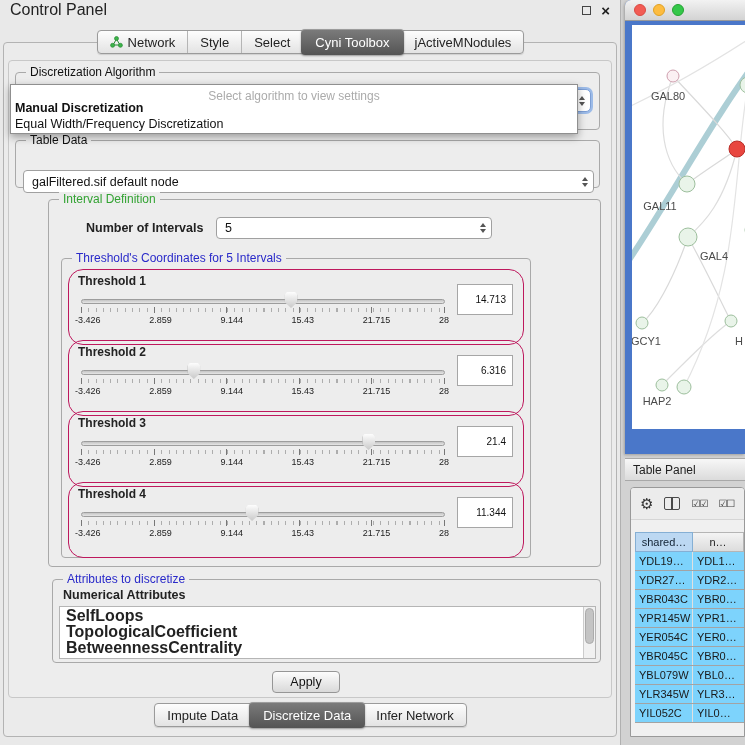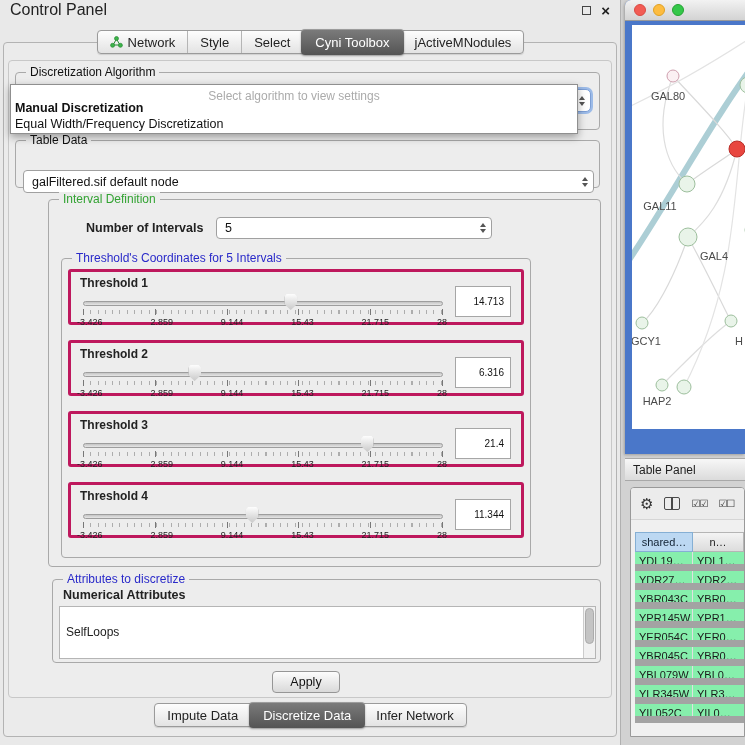--- a/index.html
+++ b/index.html
@@ -50,37 +50,37 @@
   .dd-option.bold { font-weight:bold; }
 
   .table-data-group { left:15px; top:140px; width:585px; height:48px; }
   .table-data-combo { left:7px; top:29px; width:571px; height:23px; }
 
   .interval-group { left:48px; top:199px; width:553px; height:368px; }
   .num-label { position:absolute; left:37px; top:21px; font-weight:bold; font-size:12.5px; }
   .num-combo { left:167px; top:17px; width:276px; height:22px; }
 
   .thresholds-group { left:12px; top:58px; width:470px; height:300px; }
-  .thr-box { position:absolute; left:6px; width:456px; height:56px; border:3px solid #be185d; border-radius:3px; }
+  .thr-box { position:absolute; left:6px; width:456px; height:76px; border:1px solid #be185d; border-radius:15px; }
   .thr-label { position:absolute; left:9px; top:4px; font-weight:bold; font-size:12px; }
   .slider-wrap { position:absolute; left:12px; right:78px; top:20px; height:40px; }
   .track { position:absolute; left:0; right:0; top:9px; height:5px; background:linear-gradient(#c4c4c4,#e6e6e6); border:1px solid #9d9d9d; border-radius:3px; }
   .thumb { position:absolute; top:2px; width:13px; height:16px; transform:translateX(-50%); background:linear-gradient(#fdfdfd,#c9c9c9); clip-path:polygon(50% 100%, 0 62%, 0 18%, 18% 0, 82% 0, 100% 18%, 100% 62%); filter:drop-shadow(0 0 1px #777); }
   .ticks-minor { position:absolute; left:0; right:0; top:18px; height:4px; background:repeating-linear-gradient(90deg,#adadad 0 1px,transparent 1px 7.3px); }
   .ticks-major { position:absolute; left:0; right:0; top:17px; height:6px;
     background-image:linear-gradient(#777,#777),linear-gradient(#777,#777),linear-gradient(#777,#777),linear-gradient(#777,#777),linear-gradient(#777,#777),linear-gradient(#777,#777);
     background-size:1px 100%; background-repeat:no-repeat;
     background-position:0 0,20% 0,40% 0,60% 0,80% 0,100% 0; }
   .tick-labels { position:absolute; left:-6px; right:-4px; top:25px; display:flex; justify-content:space-between; font-size:9px; color:#222; }
   .value-box { position:absolute; right:10px; top:14px; width:56px; height:31px; background:#fff; border:1px solid #a6a6a6; font-size:10px; text-align:right; line-height:29px; padding-right:6px; color:#111; }
 
   .attrs-group { left:52px; top:579px; width:549px; height:84px; }
   .attrs-subtitle { position:absolute; left:10px; top:8px; font-weight:bold; font-size:12.5px; }
   .attr-list { position:absolute; left:6px; top:26px; width:537px; height:53px; background:#fff; border:1px solid #b5b5b5; overflow:hidden; }
-  .attr-item { font-size:12px; line-height:15px; padding:18px 0 0 6px; white-space:nowrap; }
+  .attr-item { font-size:16px; line-height:15px; padding:1px 0 0 6px; white-space:nowrap;font-weight:bold; }
   .v-scroll { position:absolute; right:0; top:0; bottom:0; width:12px; background:#f1f1f1; border-left:1px solid #ccc; }
   .v-scroll .sthumb { position:absolute; left:1px; top:1px; width:9px; height:36px; background:#c4c4c4; border-radius:5px; border:1px solid #ababab; }
 
   .apply-btn { position:absolute; left:272px; top:671px; width:68px; height:22px; background:linear-gradient(#fcfcfc,#d9d9d9); border:1px solid #969696; border-radius:4px; font-size:12.5px; color:#111; font-family:"Liberation Sans",sans-serif; }
 
   
   .net-icon { display:inline-block; width:13px; height:12px; }
 
   
   .network-window { position:absolute; left:625px; top:0; width:120px; height:454px; background:#4a77c9; border-radius:6px 0 0 0; overflow:hidden; box-shadow:-1px 1px 3px rgba(0,0,0,.25); }
@@ -96,21 +96,21 @@
   .table-window { position:absolute; left:630px; top:487px; width:115px; height:250px; background:#f0f0f0; border:1px solid #999; border-radius:4px 4px 0 0; overflow:hidden; }
   .tw-toolbar { position:absolute; left:0; top:0; width:100%; height:32px; display:flex; align-items:center; gap:11px; padding-left:9px; border-bottom:1px solid #d5d5d5; background:#ececec; }
   .gear { font-size:15px; color:#333; line-height:1; }
   .cols-icon { width:16px; height:13px; border:1.5px solid #4a4a4a; border-radius:2px; background:linear-gradient(90deg,transparent 6.5px,#4a4a4a 6.5px,#4a4a4a 8px,transparent 8px); }
   .checks-icon { font-size:10px; color:#3a3a3a; letter-spacing:-1px; line-height:1; }
   .tw-table { position:absolute; left:4px; top:44px; right:0; }
   .tw-hrow { display:flex; height:20px; }
   .tw-hcell { font-size:11px; line-height:19px; text-align:center; border:1px solid #a9c7e0; }
   .tw-hcell.c1 { width:58px; background:#bcd8f2; border-color:#85afd4; color:#123; }
   .tw-hcell.c2 { flex:1; background:linear-gradient(#f4f4f4,#dcdcdc); border:1px solid #b5b5b5; border-left:none; }
-  .tw-row { display:flex; height:19px; background:#86efac; border-bottom:7px solid #a3a3a3; }
+  .tw-row { display:flex; height:19px; background:#7dd3fc; border-bottom:1px solid #a3a3a3; }
   .tw-cell { font-size:11px; line-height:18px; padding-left:4px; white-space:nowrap; overflow:hidden; color:#1a1a1a; }
   .tw-cell.c1 { width:58px; border-right:1px solid #e0e0e0; }
   .tw-cell.c2 { flex:1; }
 
   svg text { font-family:"Liberation Sans",sans-serif; }
 </style>
 </head>
 <body>
 
 <div class="control-panel">
@@ -271,20 +271,21 @@
       </div>
     </div>
   </div>
 
   <div class="group attrs-group">
     <span class="group-label blue">Attributes to discretize</span>
     <div class="attrs-subtitle">Numerical Attributes</div>
     <div class="attr-list">
       <div class="attr-item">SelfLoops</div>
       <div class="attr-item">TopologicalCoefficient</div>
+      <div class="attr-item">BetweennessCentrality</div>
       <div class="v-scroll">
           <div class="sthumb"></div>
         </div>
     </div>
   </div>
 
   <button class="apply-btn">Apply</button>
 
   <div class="tabbar bottom">
     <div class="seg">

